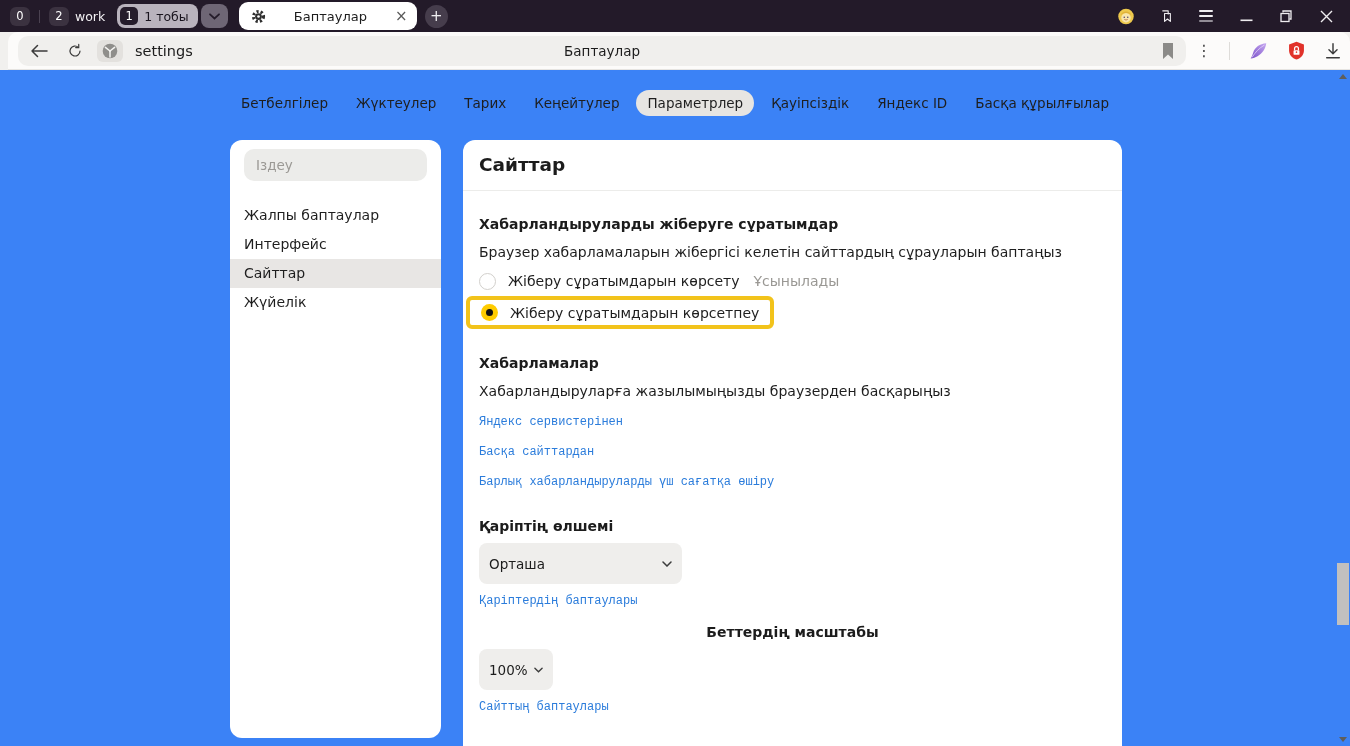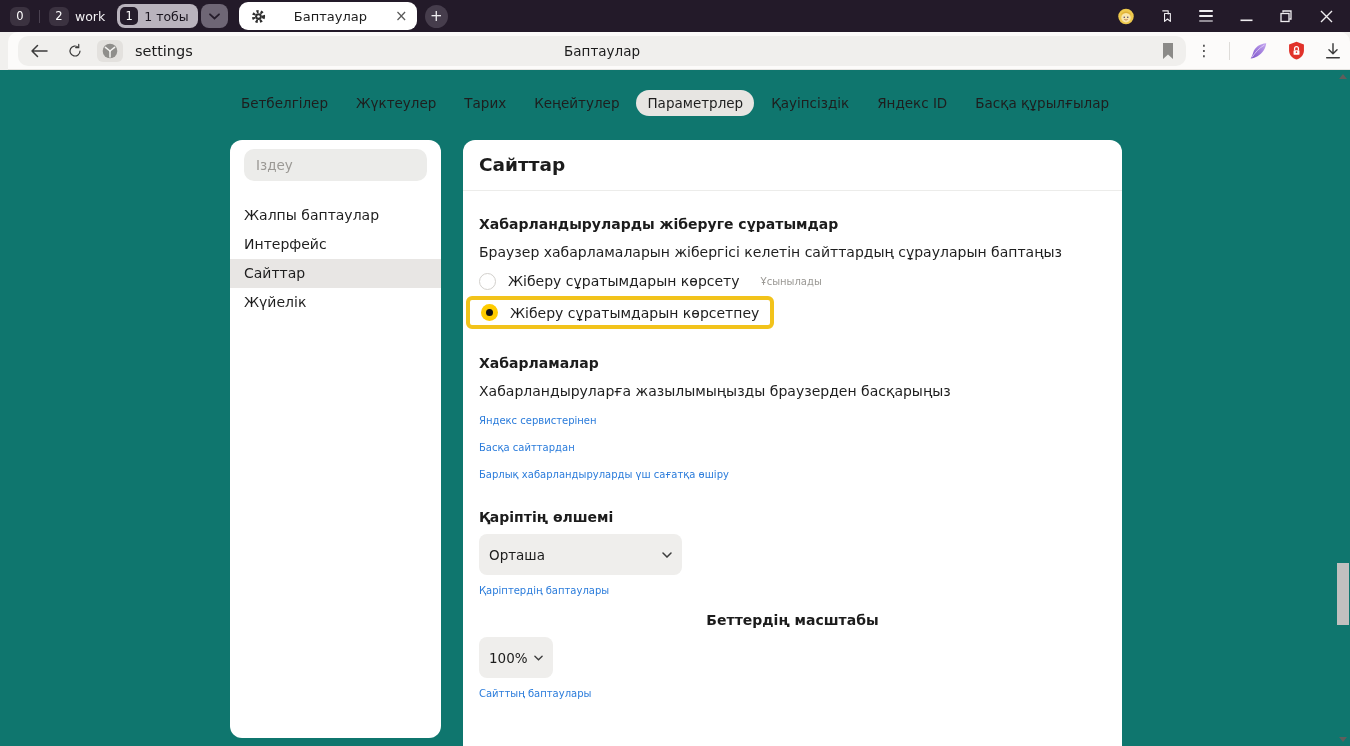--- a/index.html
+++ b/index.html
@@ -42,21 +42,21 @@
                 pointer-events:none; white-space:nowrap; }
   .favicon-badge { width:26px; height:22px; background:#e3e1de; border-radius:6px;
                    display:flex; align-items:center; justify-content:center; margin-left:14px; }
   .addr-url { font-size:14.5px; color:#1c1c1c; margin-left:12px; }
   .addr-bookmark { position:absolute; right:12px; top:7px; }
   .toolbar-icons { position:absolute; right:8px; top:0; height:38px; display:flex; align-items:center; gap:17px; }
   .vdiv { width:1px; height:18px; background:#dedcd9; }
   .dots { font-size:16px; color:#4a4a4a; letter-spacing:0; line-height:1; }
 
   
-  .page { position:absolute; top:70px; left:0; right:0; bottom:0; background:#0f766e; }
+  .page { position:absolute; top:70px; left:0; right:0; bottom:0; background:#3b82f6; }
   .nav-tabs { display:flex; justify-content:center; gap:6px; padding-top:20px; }
   .nav-tab { font-size:13.5px; color:#1e1e1e; padding:5px 11px; border-radius:15px; white-space:nowrap; cursor:default; }
   .nav-tab.selected { background:#e7e5e2; }
 
   .sidebar-card { position:absolute; left:230px; top:70px; width:211px; height:598px;
                   background:#fff; border-radius:12px; }
   .sb-search { display:block; margin:9px 14px 0; width:183px; height:32px; border:none; outline:none;
                background:#ececea; border-radius:10px; padding:0 12px; font-size:13.5px; color:#333;
                font-family:inherit; }
   .sb-search::placeholder { color:#9b9995; }
@@ -70,26 +70,26 @@
   .section { padding:0 16px; }
   .sec-h { font-size:14px; font-weight:bold; color:#1c1c1c; }
   .sec-desc { font-size:14px; color:#1e1e1e; margin-top:12px; }
   .mt-sec1 { margin-top:25px; }
   .radio-row { display:flex; align-items:center; gap:12px; margin-top:11px; height:20px; }
   .radio { width:17px; height:17px; border-radius:50%; background:#fff; border:1px solid #d2d0cc; flex:none; }
   .radio.checked { background:#ffcc00; border:none; position:relative; }
   .radio.checked::after { content:""; position:absolute; left:5px; top:5px; width:7px; height:7px;
                           border-radius:50%; background:#111; }
   .radio-label { font-size:14px; color:#1e1e1e; }
-  .radio-badge { font-size:10px; color:#9a9894; margin-left:9px; }
+  .radio-badge { font-size:14px; color:#9a9894; margin-left:2px; }
   .highlight-box { display:inline-flex; align-items:center; gap:12px; border:4px solid #f2c31b;
                    border-radius:6px; padding:4px 11px; margin-left:-13px; margin-top:5px; }
   .mt-sec2 { margin-top:26px; }
   .links { margin-top:16px; }
-  .link { display:block; font-size:10px; color:#2b7cdb; margin-bottom:16px; text-decoration:none; width:fit-content; cursor:pointer; }
+  .link { display:block; font-size:12px; color:#2b7cdb; margin-bottom:16px; text-decoration:none; width:fit-content; cursor:pointer;font-family:Liberation Mono, monospace; }
   .mt-sec3 { margin-top:29px; }
   .mt-sec4 { margin-top:16px;text-align:center; }
   .select { display:inline-flex; align-items:center; height:41px; background:#efeeec; border-radius:8px;
             padding:0 10px; font-size:13.5px; color:#1c1c1c; margin-top:9px; cursor:default; }
   .select.wide { width:203px; justify-content:space-between; }
   .select .chev { margin-left:8px; display:flex; }
   .single-link { margin-top:10px; }
 
   
   .scrollbar { position:absolute; right:0; top:0; bottom:0; width:14px; }

